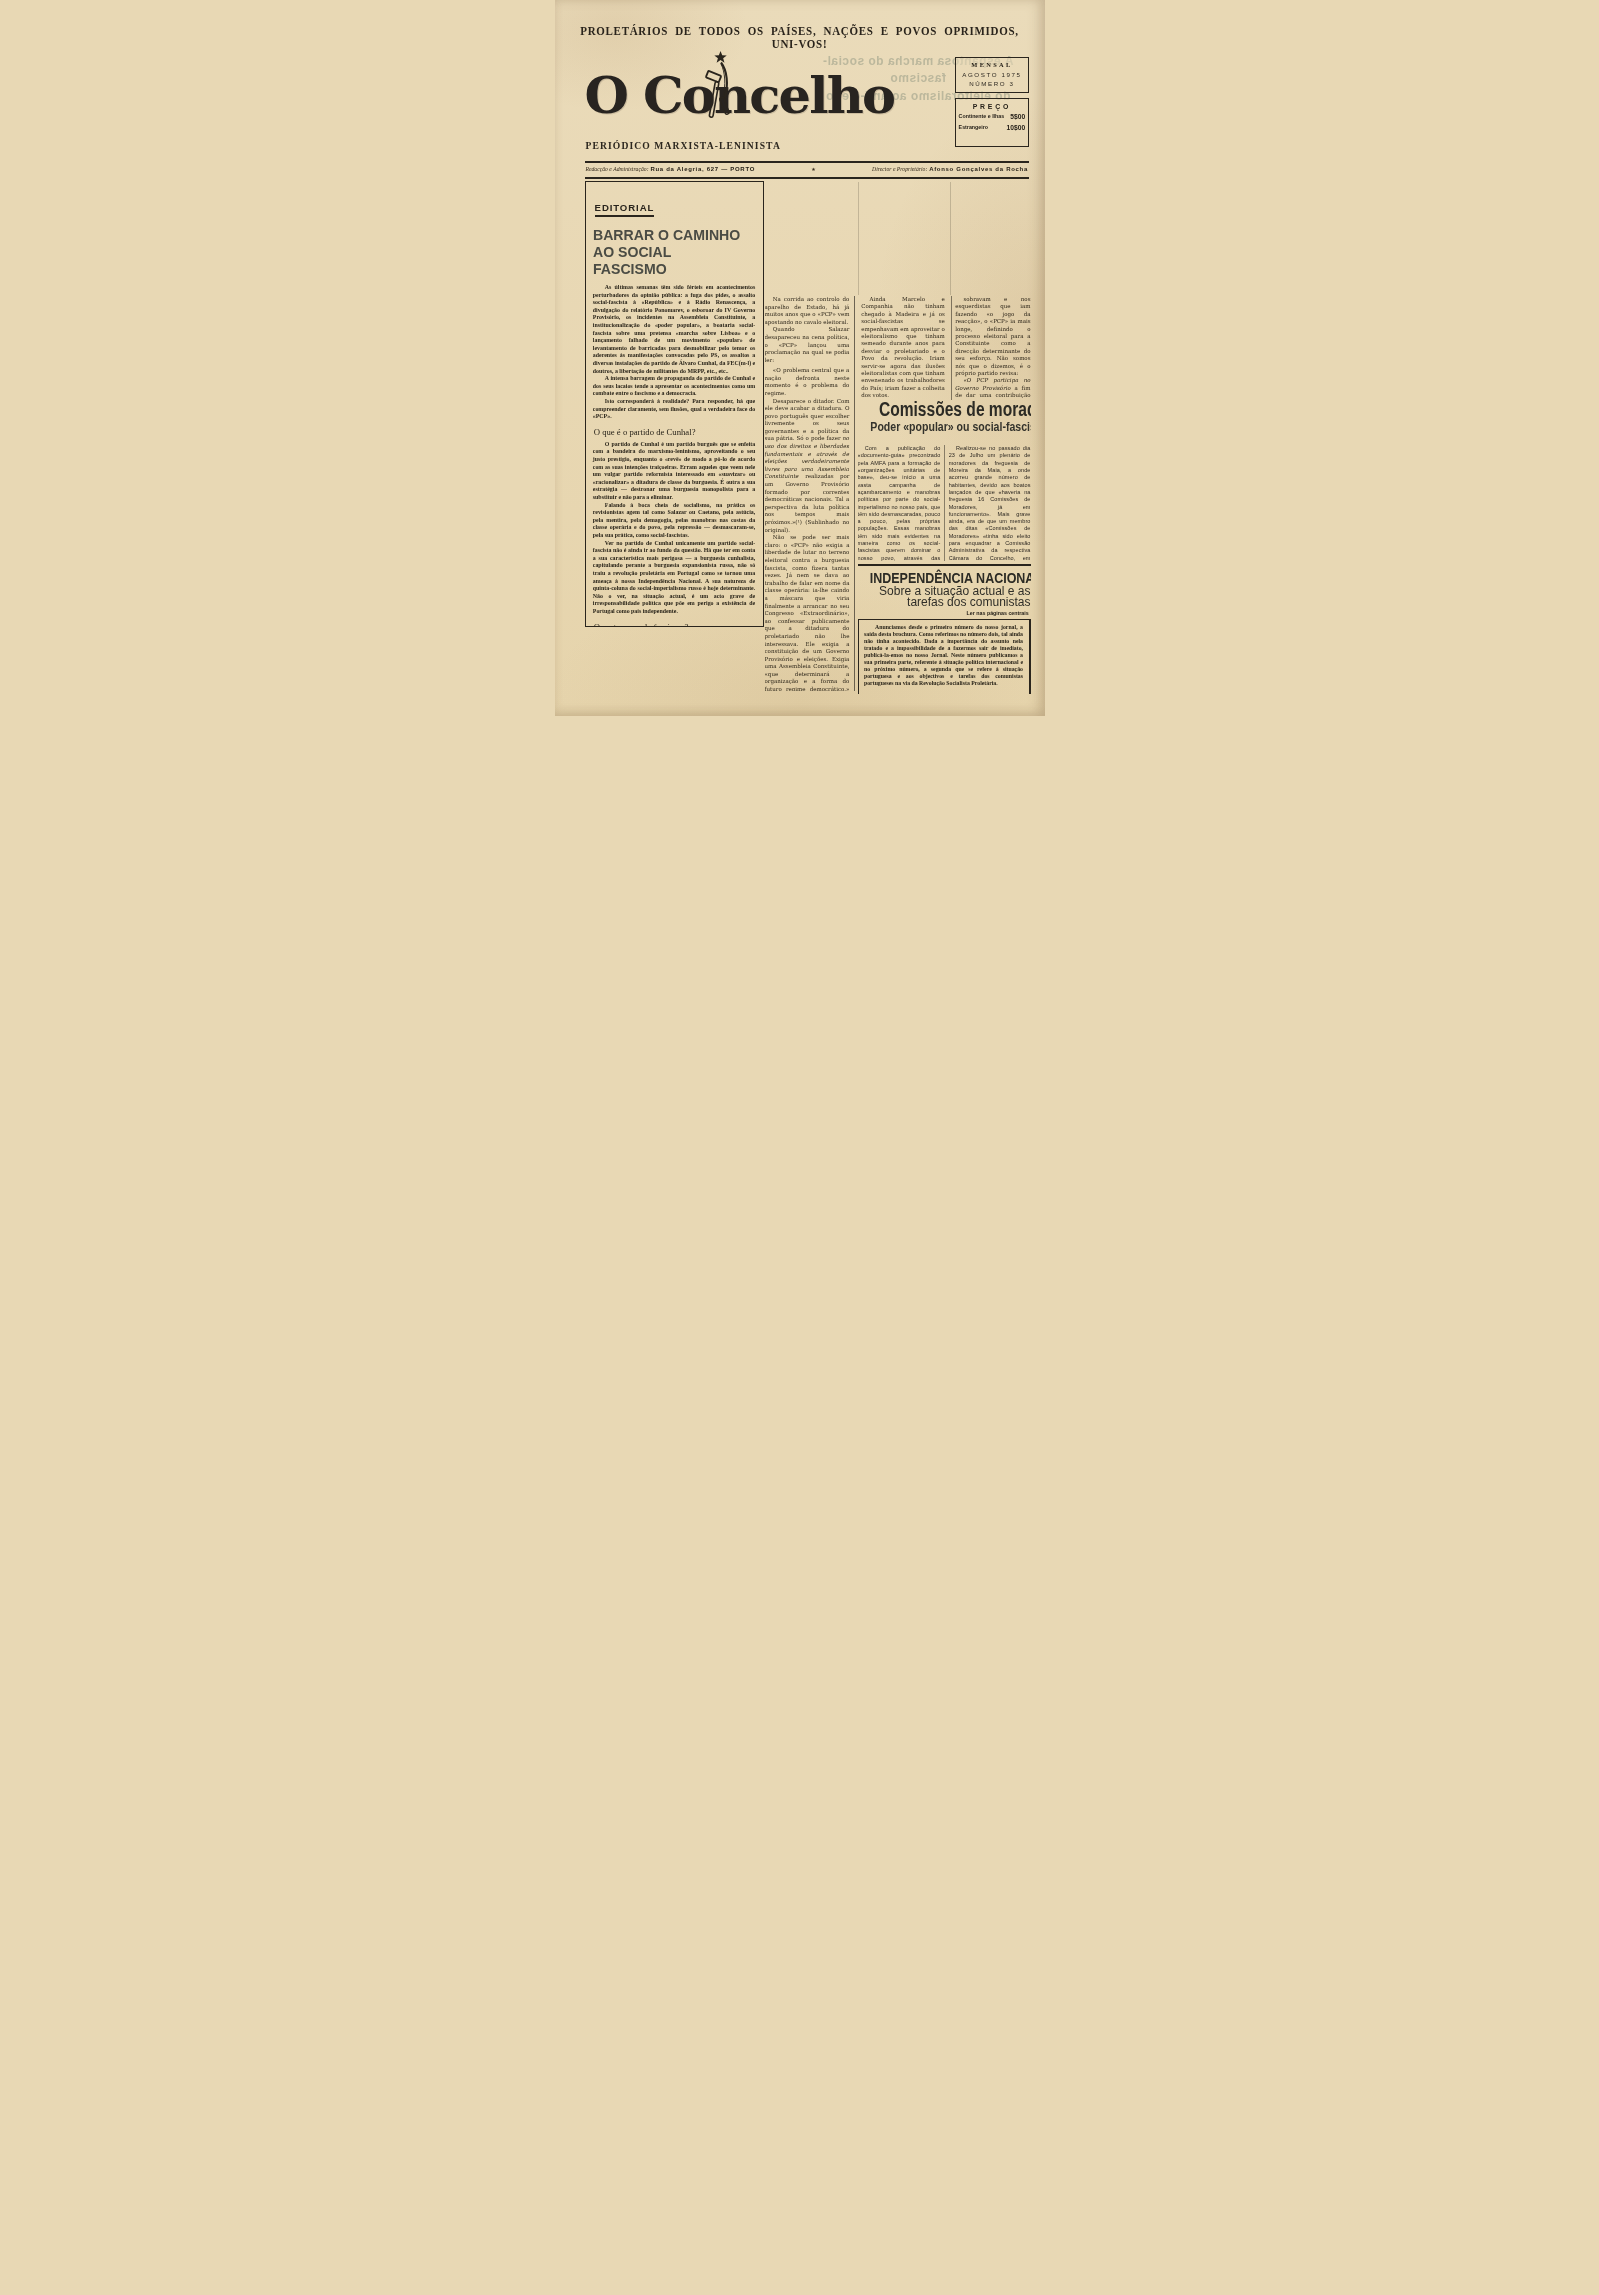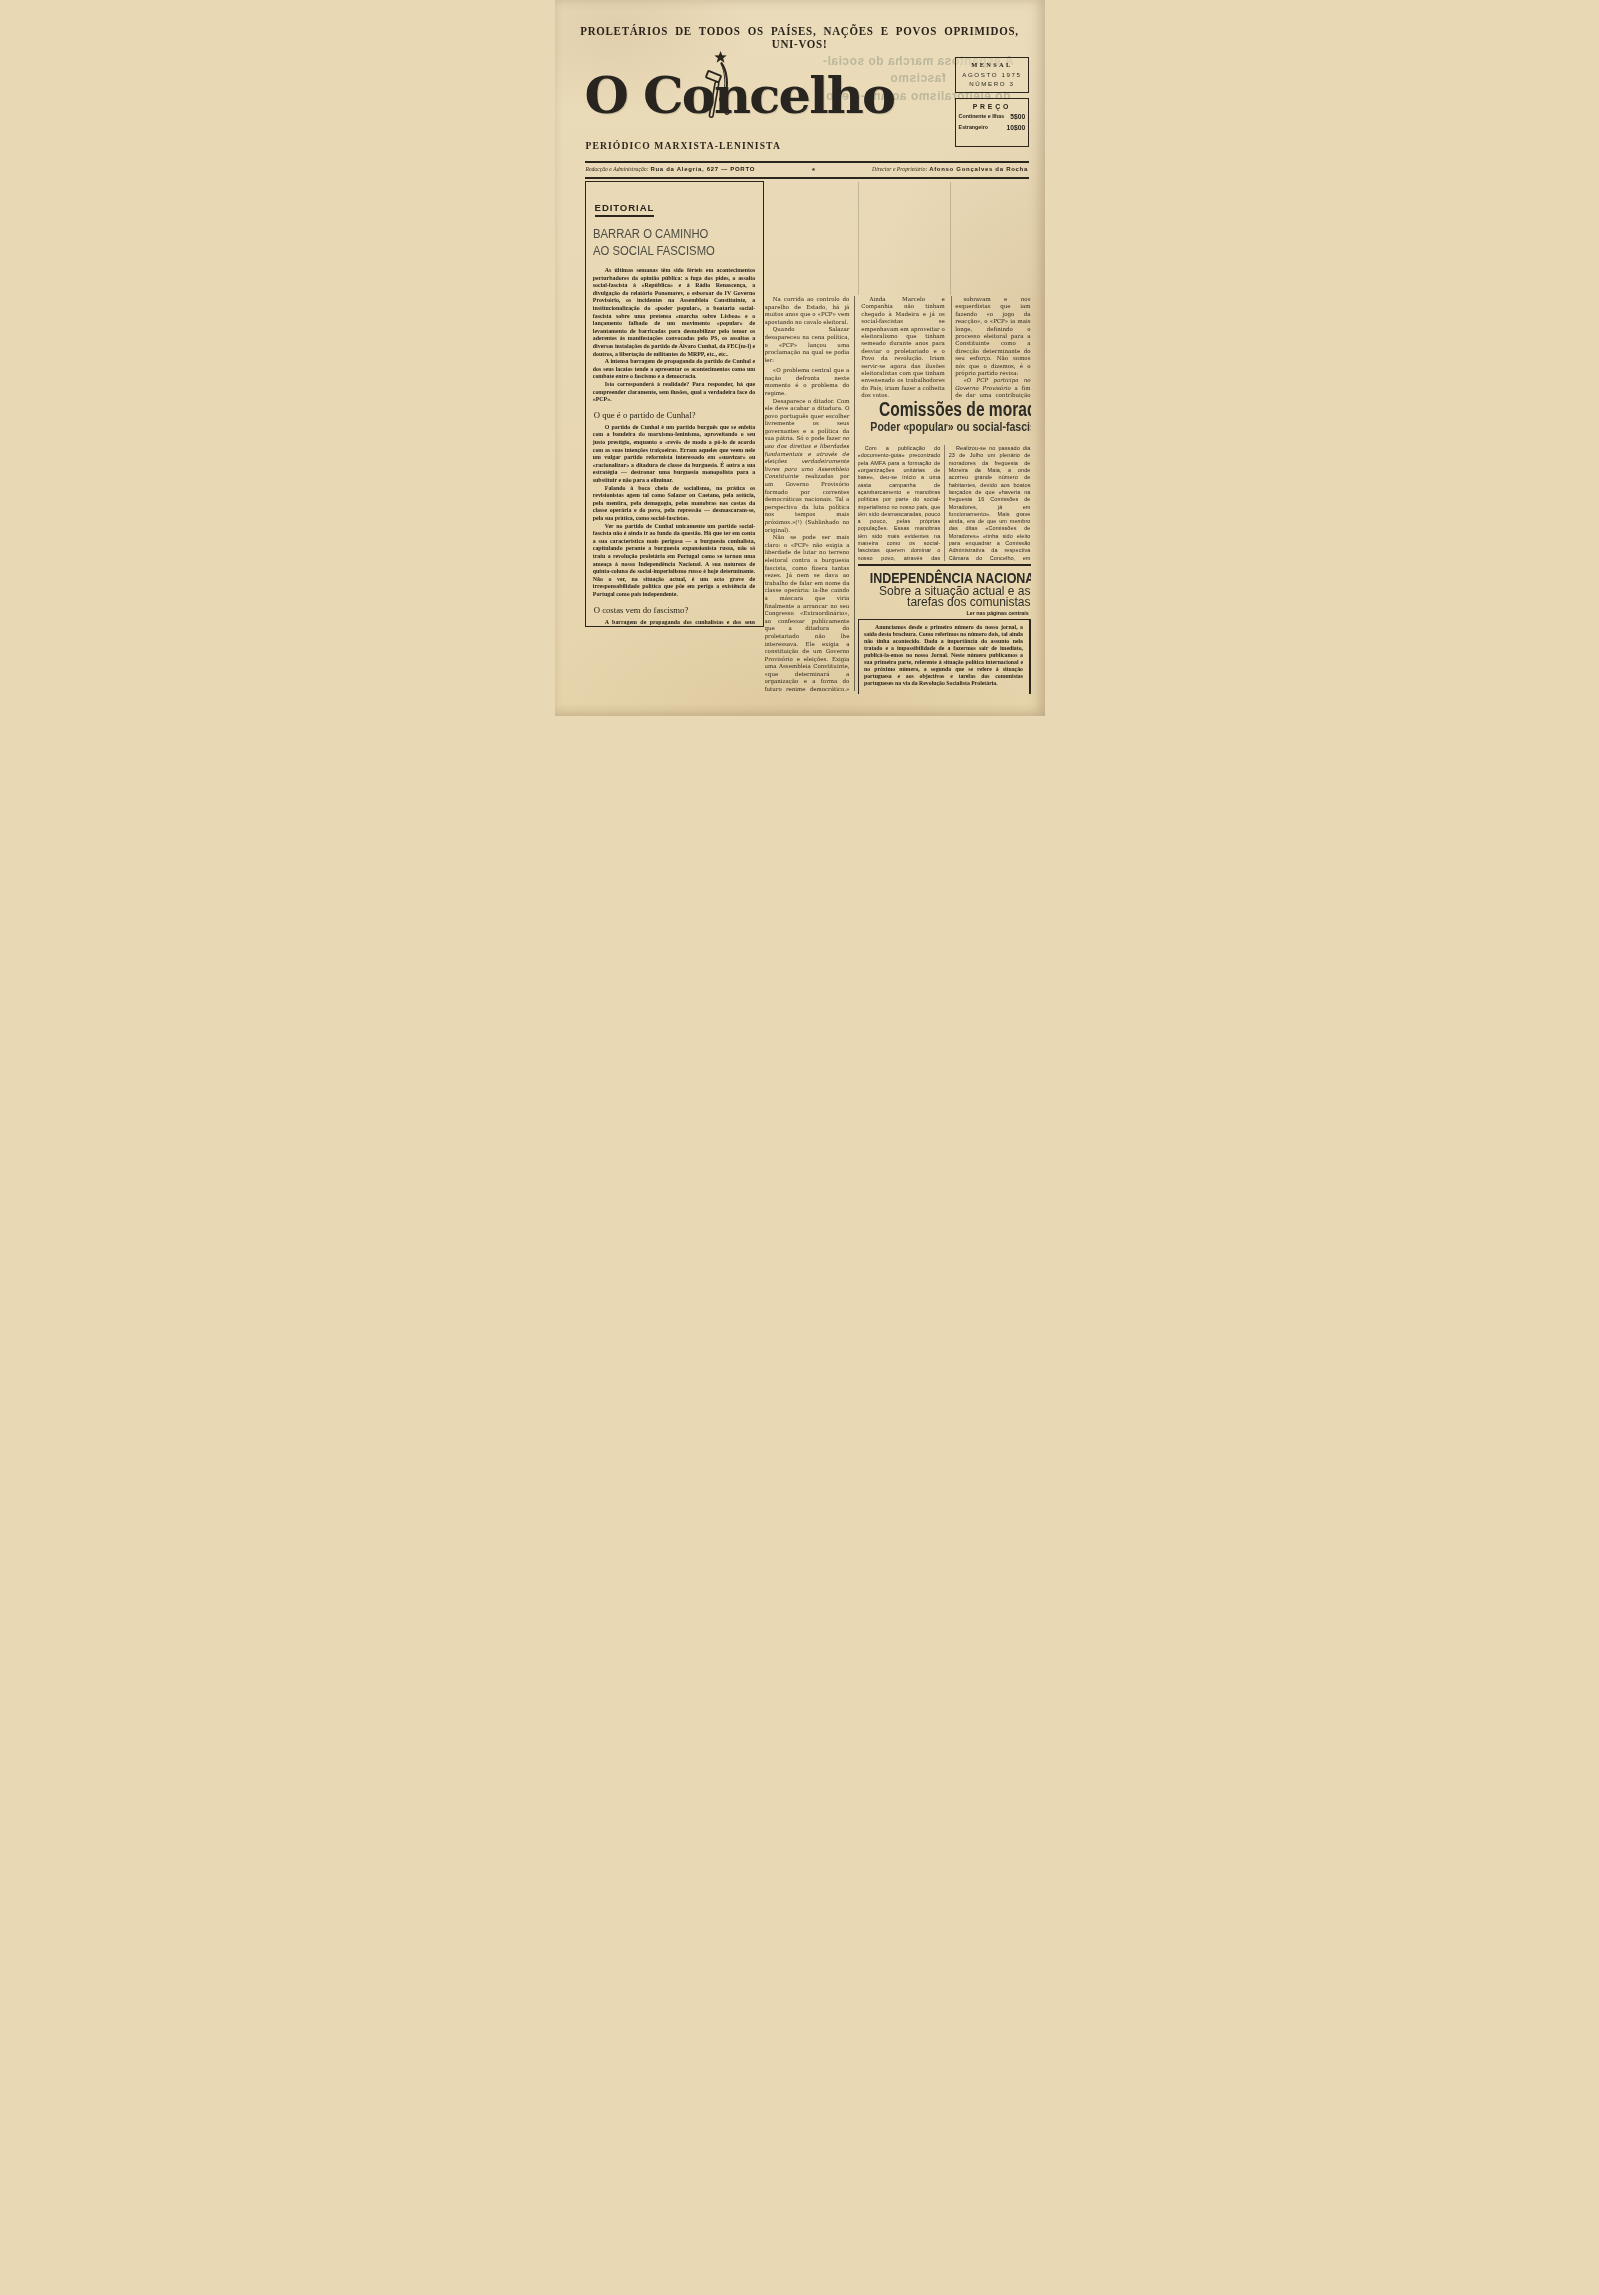--- a/index.html
+++ b/index.html
@@ -66,22 +66,22 @@
   #editorial {
     position:absolute; left:30px; top:181px; width:179px; height:446px;
     border:1.4px solid #2a251d; padding:6.4px 7.3px 4.6px; overflow:hidden;
   }
   #editorial-label {
     display:inline-block; margin:13.8px 0 6.4px 1.8px;
     font-family:"Liberation Sans", sans-serif; font-weight:bold; font-size:9.6px;
     letter-spacing:0.9px; color:#2a251d; border-bottom:2.8px double #2a251d; padding-bottom:1.4px;
   }
   #editorial-headline {
-    font-family:"Liberation Sans", sans-serif; font-weight:normal;
-    font-size:12px; line-height:17px; letter-spacing:0; color:#4b4c44;
+    font-family:"Liberation Sans", sans-serif; font-weight:bold;
+    font-size:15px; line-height:17px; letter-spacing:0; color:#4b4c44;
     margin:2.8px 0 7.3px;
   }
   #editorial-headline span { display:inline-block; transform:scaleX(.94); transform-origin:left; }
   .ed-p {
     font-family:"Liberation Serif", serif; font-weight:bold; font-size:5.9px;
     line-height:7.6px; text-align:justify; text-indent:12px; color:#241f15;
   }
   .ed-sub {
     font-family:"Liberation Serif", serif; font-weight:normal; font-size:8.7px;
     margin:6px 0 4.1px 0.9px; color:#2a251b;

